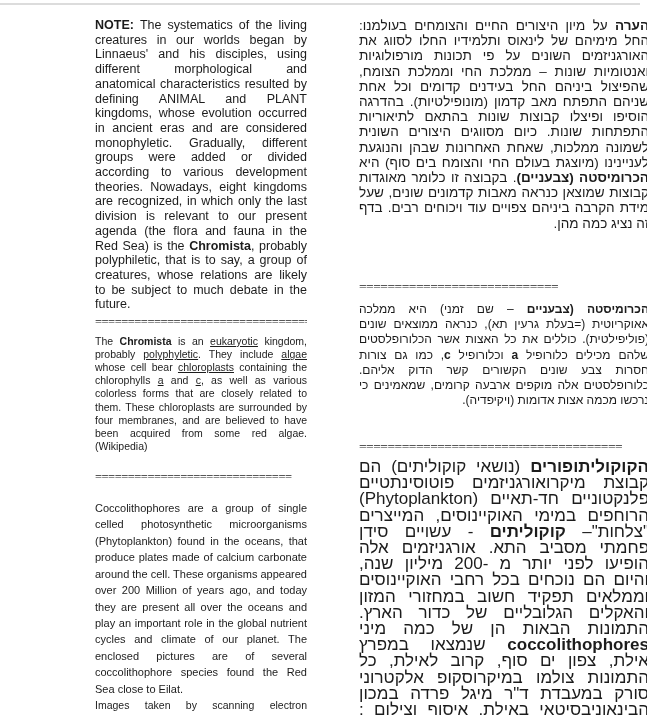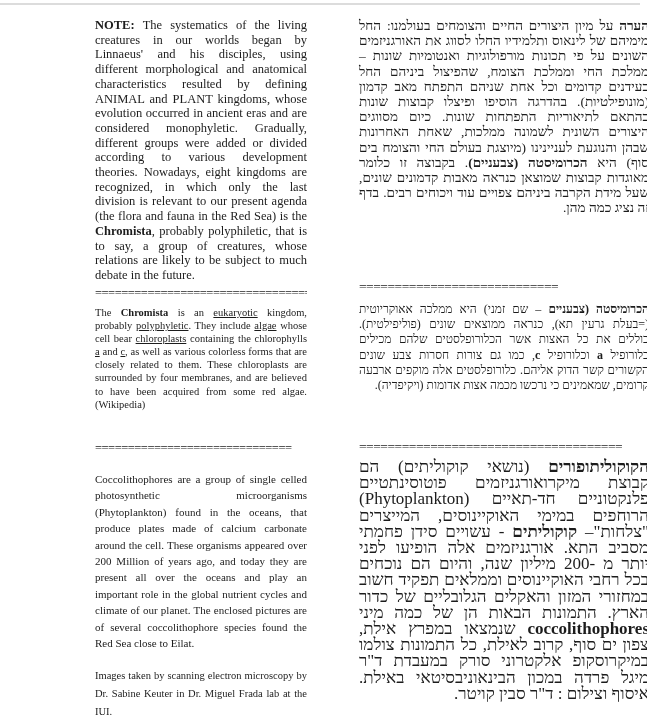--- a/index.html
+++ b/index.html
@@ -8,22 +8,22 @@
     color:#1c1c1c;overflow:hidden;
     font-family:"Liberation Serif","DejaVu Serif",serif;
   }
   .top-border{
     position:absolute;left:0;top:3px;width:640px;height:2px;background:#dcdcdc;
   }
   .col{position:absolute;top:18px;}
   .col-en{left:95px;width:212px;}
   .col-he{left:359px;width:290px;direction:rtl;}
   p{margin:0;text-align:justify;}
-  .serif{font-family:Liberation Serif, serif;}
-  .sans{font-family:Liberation Serif, serif;}
+  .serif{font-family:Liberation Sans, sans-serif;}
+  .sans{font-family:Liberation Sans, sans-serif;}
   .p-note{font-size:12.5px;line-height:14.7px;min-height:265px;}
   .p-wiki{font-size:10.5px;line-height:13.1px;min-height:126px;}
   .p-cocco{font-size:11px;line-height:16.4px;min-height:196px;}
   .p-credits{font-size:10.5px;line-height:17.8px;}
   .h-note{font-size:13.5px;line-height:15.2px;min-height:262px;}
   .h-chrom{font-size:12px;line-height:15.2px;min-height:138px;}
   .h-cocco{font-size:17px;line-height:16.2px;}
   .divider{
     font-size:12.5px;line-height:14px;white-space:nowrap;overflow:hidden;
     text-align:left;direction:ltr;font-family:"Liberation Serif","DejaVu Serif",serif;

